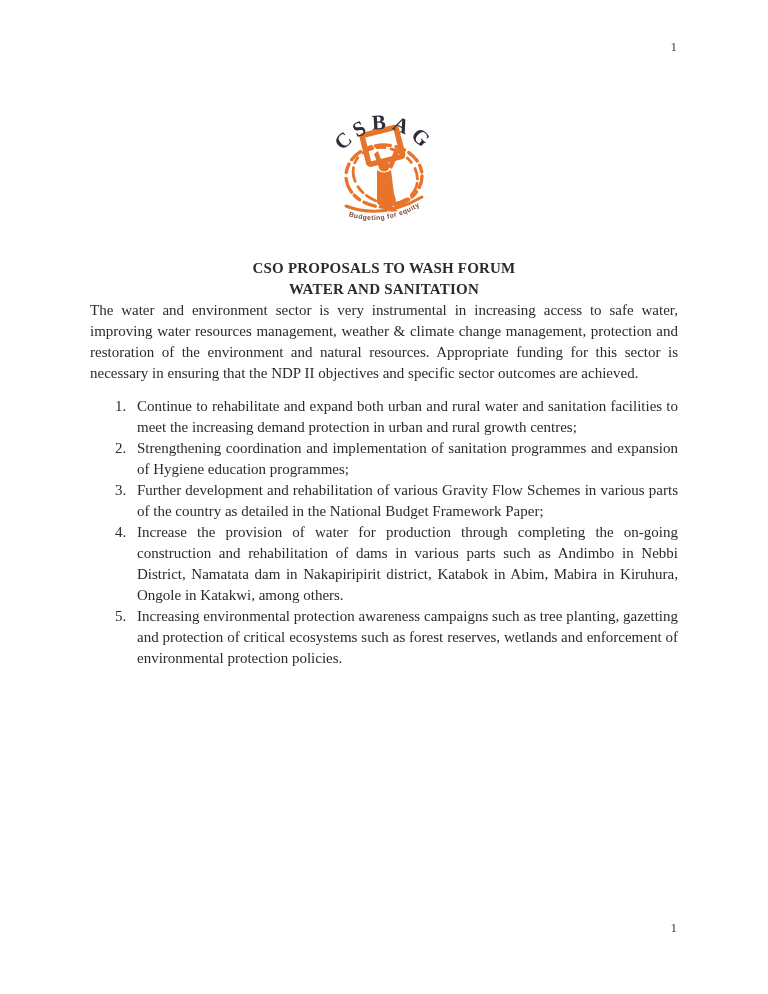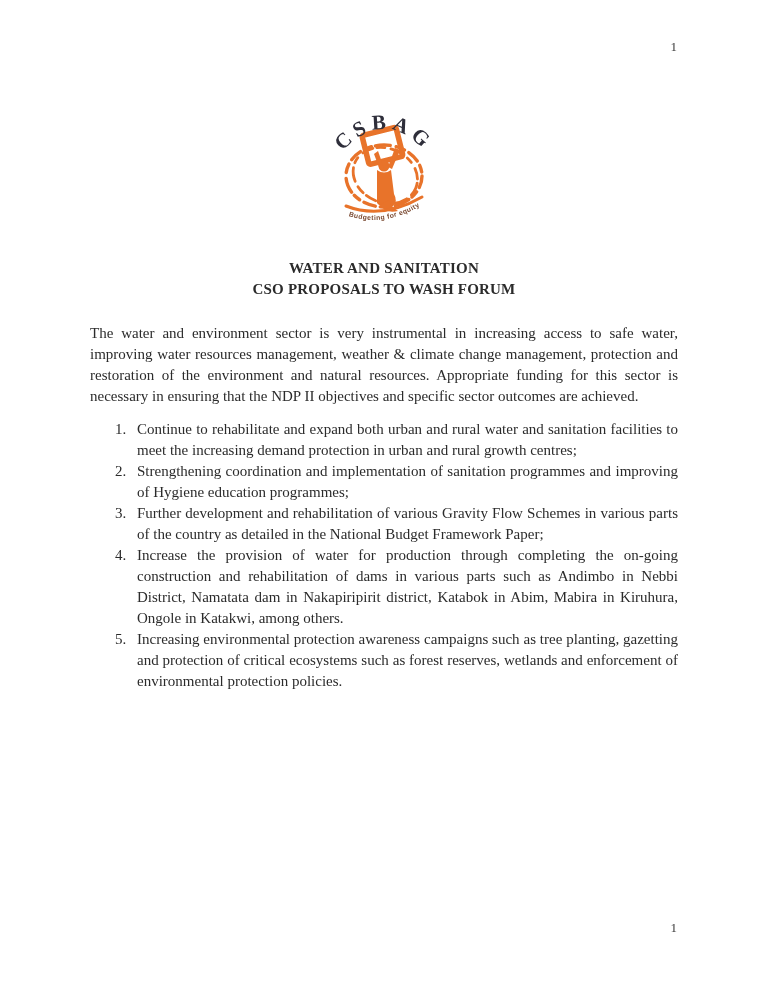--- a/index.html
+++ b/index.html
@@ -36,21 +36,21 @@
 
   .doc-title {
     text-align: center;
     font-weight: bold;
     font-size: 15px;
     line-height: 21px;
     margin: 26px 0 0 0;
     letter-spacing: 0.2px;
   }
 
-  .doc-body { margin-top: 23px; }
+  .doc-body { }
 
   .para {
     font-size: 15px;
     line-height: 21px;
     text-align: justify;
     margin: 0 0 12px 0;
   }
 
   .num-list { margin-top: 0; }
   .list-item {
@@ -101,35 +101,35 @@
         <textPath href="#arcTop" startOffset="50%" text-anchor="middle">CSBAG</textPath>
       </text>
 
       <text font-family="'Liberation Sans', sans-serif" font-size="6.8" font-weight="bold" fill="#7b4b33" letter-spacing="0.4">
         <textPath href="#arcBottom" startOffset="50%" text-anchor="middle">Budgeting for equity</textPath>
       </text>
     </svg>
   </div>
 
   <div class="doc-title">
+    <div>CSO PROPOSALS TO WASH FORUM</div>
     <div>WATER AND SANITATION</div>
-    <div>CSO PROPOSALS TO WASH FORUM</div>
   </div>
 
   <div class="doc-body">
     <p class="para">The water and environment sector is very instrumental in increasing access to safe water, improving water resources management, weather &amp; climate change management, protection and restoration of the environment and natural resources. Appropriate funding for this sector is necessary in ensuring that the NDP II objectives and specific sector outcomes are achieved.</p>
 
     <div class="num-list">
       <div class="list-item">
         <span class="num">1.</span>
         <span class="item-text">Continue to rehabilitate and expand both urban and rural water and sanitation facilities to meet the increasing demand protection in urban and rural growth centres;</span>
       </div>
       <div class="list-item">
         <span class="num">2.</span>
-        <span class="item-text">Strengthening coordination and implementation of sanitation programmes and improving of Hygiene education programmes;</span>
+        <span class="item-text">Strengthening coordination and implementation of sanitation programmes and expansion of Hygiene education programmes;</span>
       </div>
       <div class="list-item">
         <span class="num">3.</span>
         <span class="item-text">Further development and rehabilitation of various Gravity Flow Schemes in various parts of the country as detailed in the National Budget Framework Paper;</span>
       </div>
       <div class="list-item">
         <span class="num">4.</span>
         <span class="item-text">Increase the provision of water for production through completing the on-going construction and rehabilitation of dams in various parts such as Andimbo in Nebbi District, Namatata dam in Nakapiripirit district, Katabok in Abim, Mabira in Kiruhura, Ongole in Katakwi, among others.</span>
       </div>
       <div class="list-item">

